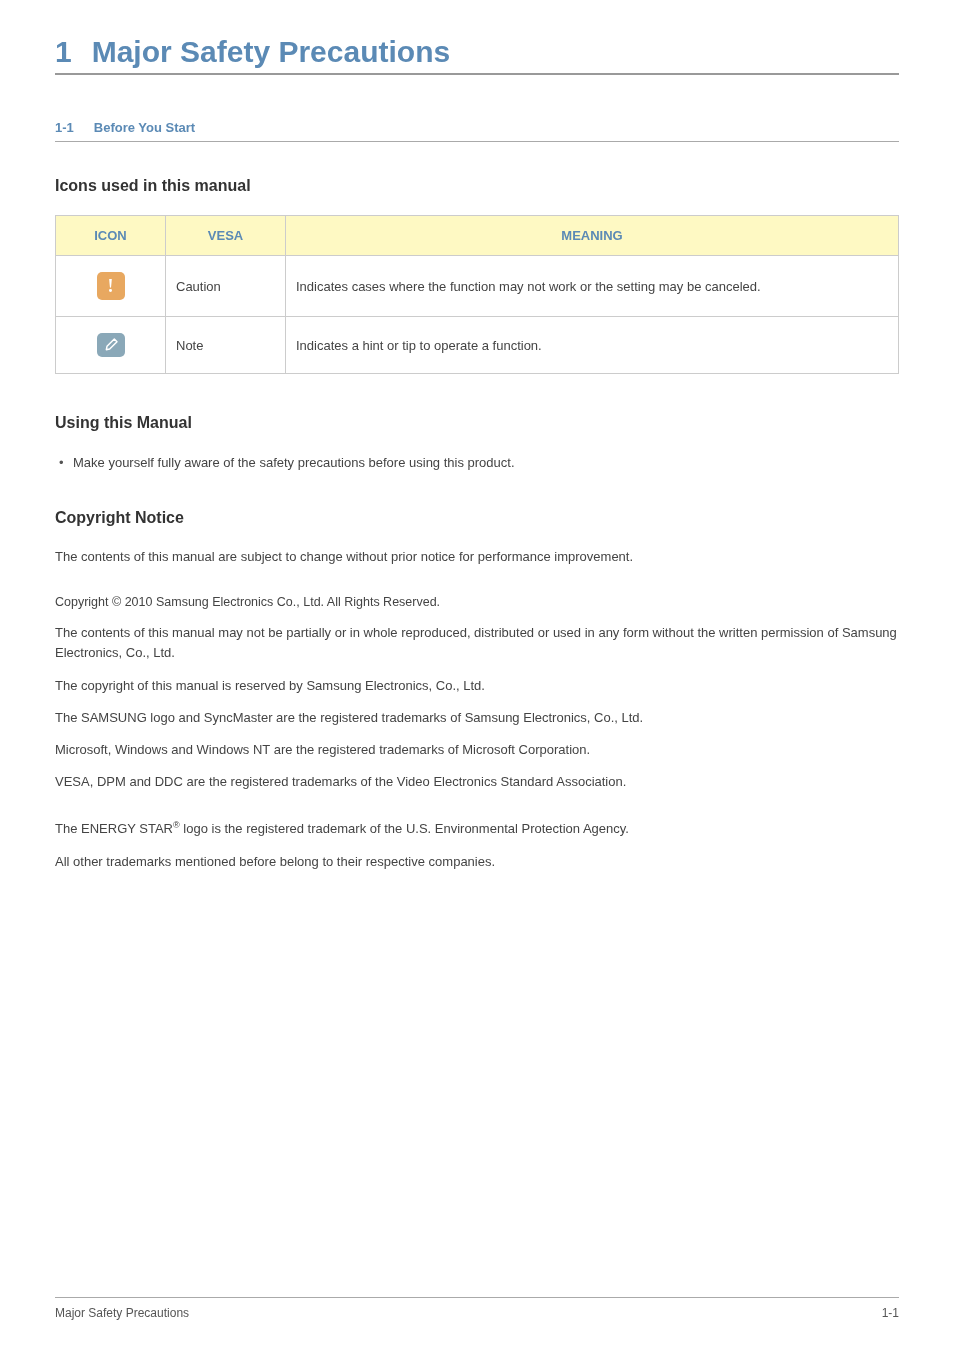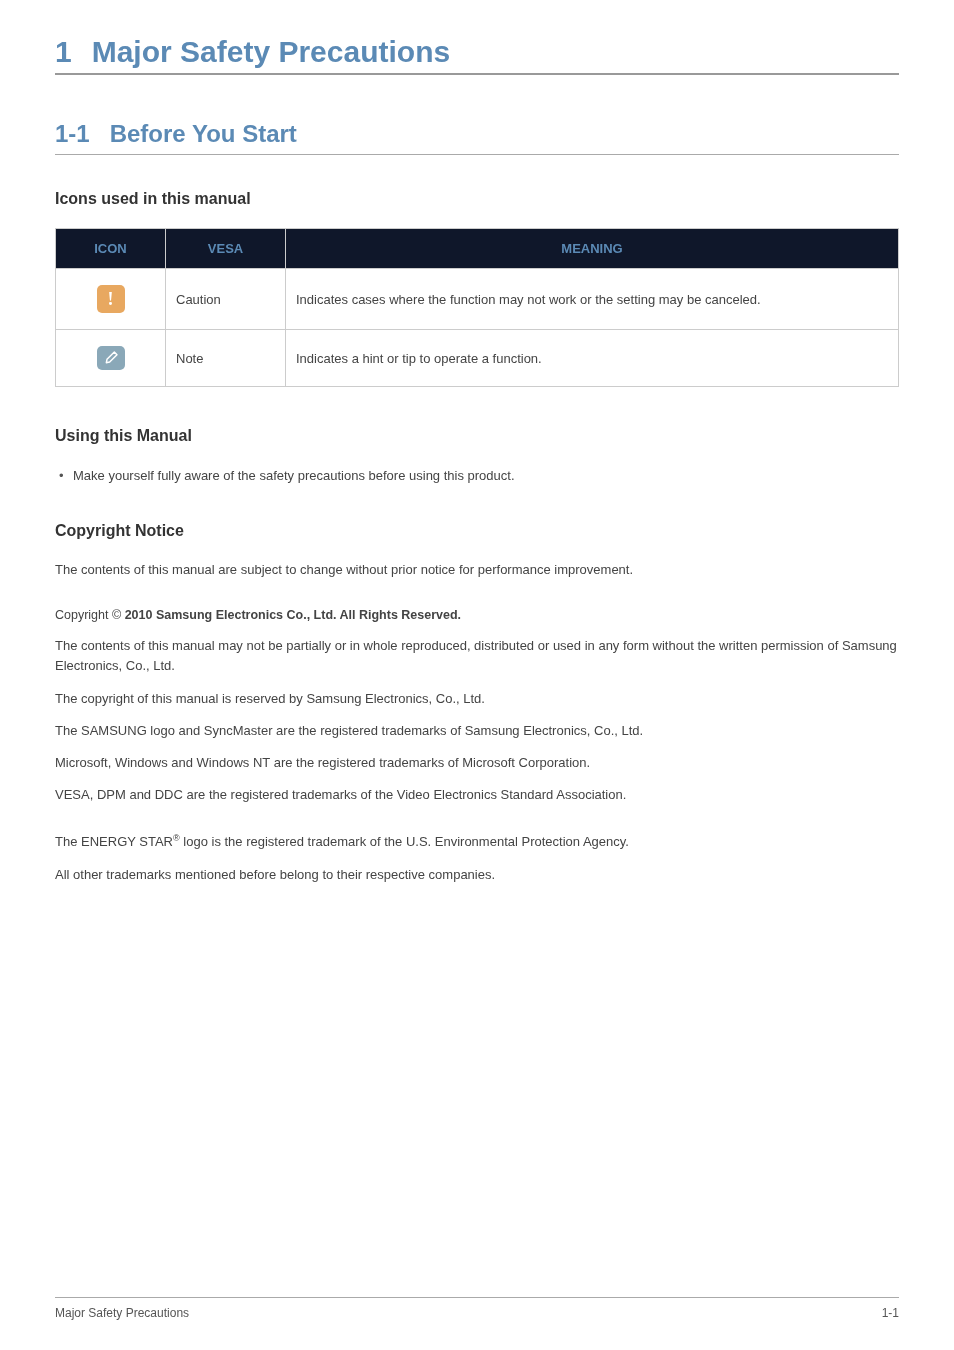--- a/index.html
+++ b/index.html
@@ -17,41 +17,41 @@
     .chapter-title {
       font-size: 30px;
       font-weight: bold;
       color: #5b8ab5;
       padding-bottom: 4px;
       border-bottom: 2px solid #999;
       margin-bottom: 45px;
     }
     .chapter-num { margin-right: 20px; }
     .section-title {
-      font-size: 24px;
+      font-size: 13px;
       font-weight: bold;
       color: #5b8ab5;
       padding-bottom: 6px;
       border-bottom: 1px solid #aaa;
       margin-bottom: 35px;
     }
     .section-num { margin-right: 20px; }
     .subsection-title {
       font-size: 16px;
       font-weight: bold;
       color: #333;
       margin-bottom: 20px;
     }
     table.icon-table {
       width: 100%;
       border-collapse: collapse;
       margin-bottom: 40px;
     }
     table.icon-table th {
-      background: #0f172a;
+      background: #fef9c3;
       color: #5b8ab5;
       font-weight: bold;
       font-size: 13px;
       padding: 12px 10px;
       border: 1px solid #ccc;
       text-align: center;
     }
     table.icon-table th.col-icon { width: 110px; }
     table.icon-table th.col-name { width: 120px; }
     table.icon-table td {
@@ -105,21 +105,21 @@
       color: #555;
     }
     p.body-text {
       font-size: 13px;
       color: #444;
       line-height: 1.55;
       margin-bottom: 12px;
     }
     p.body-text.after-sub { margin-bottom: 28px; }
     .copyright-line { font-size: 12.5px; color: #444; margin-bottom: 14px; }
-    .copyright-bold { font-weight: bold; }
+    .copyright-bold { font-weight: normal; }
     .spacer { height: 14px; }
     sup { font-size: 0.7em; vertical-align: super; }
     .footer {
       margin-top: auto;
       border-top: 1px solid #aaa;
       padding-top: 8px;
       display: flex;
       justify-content: space-between;
       font-size: 12px;
       color: #555;

